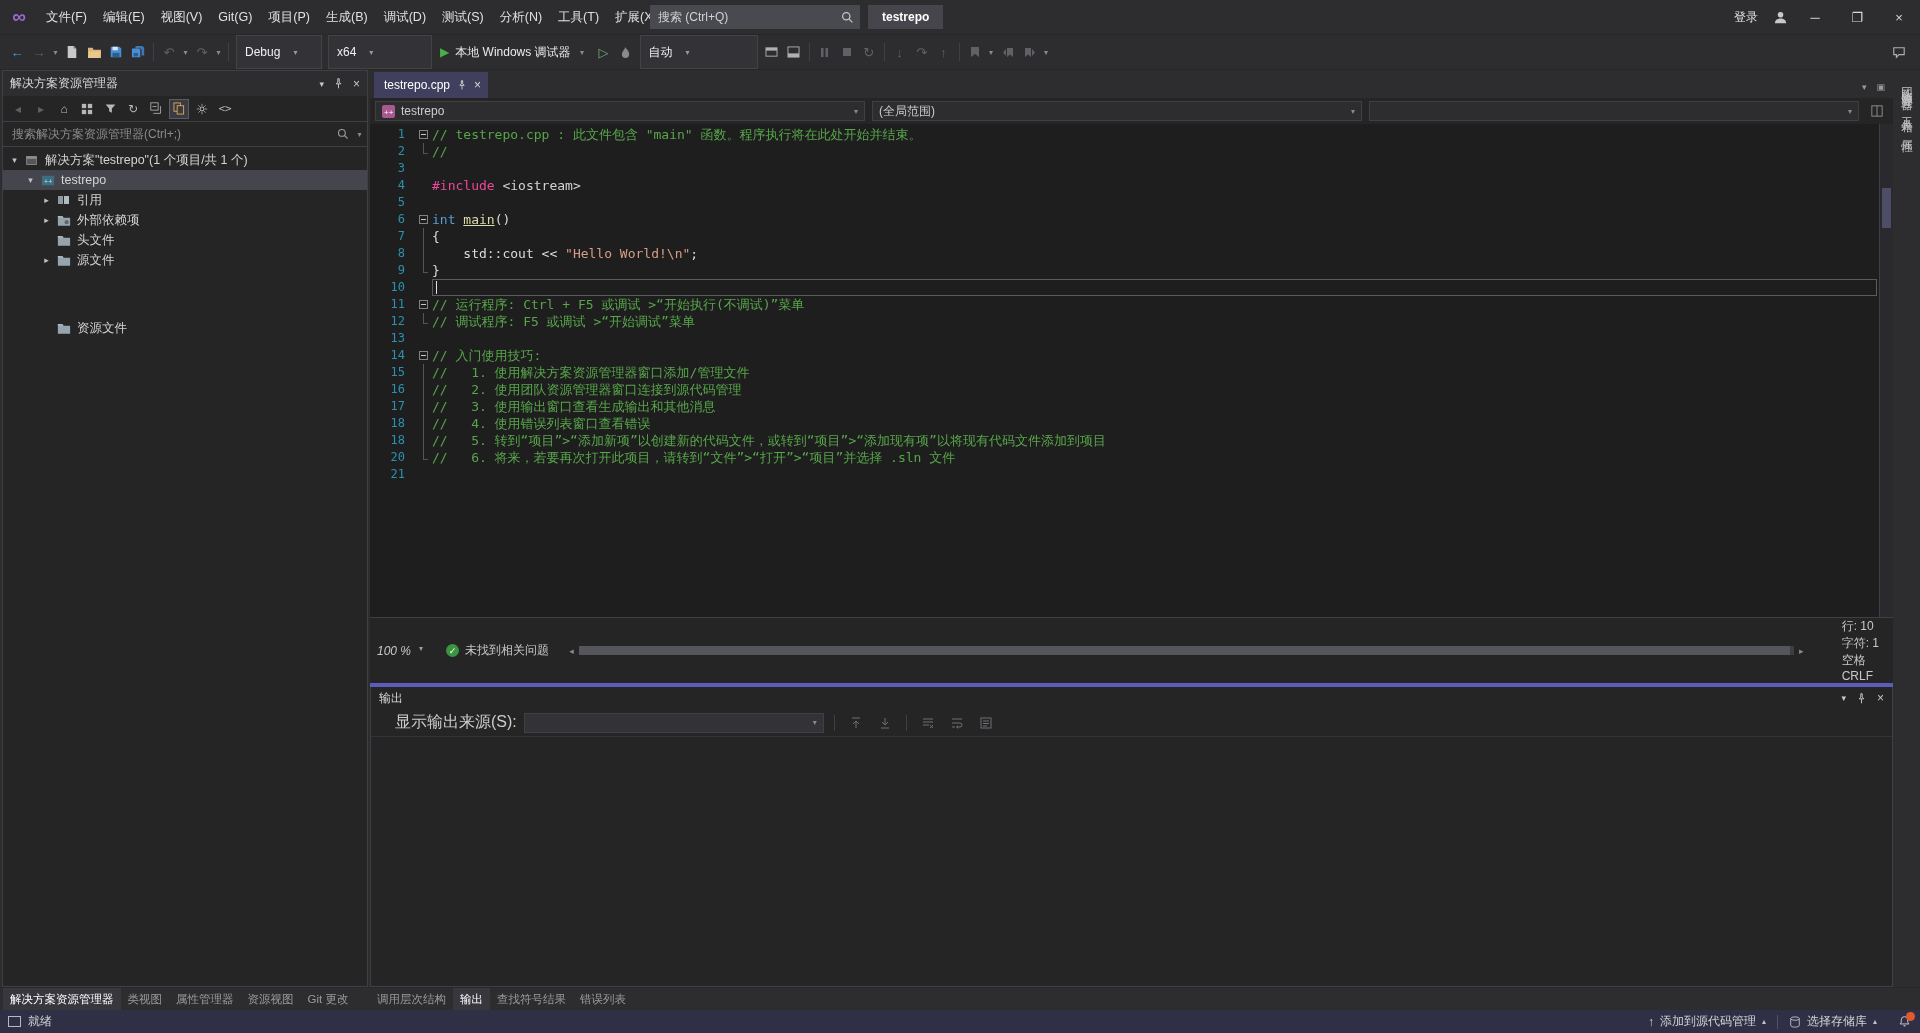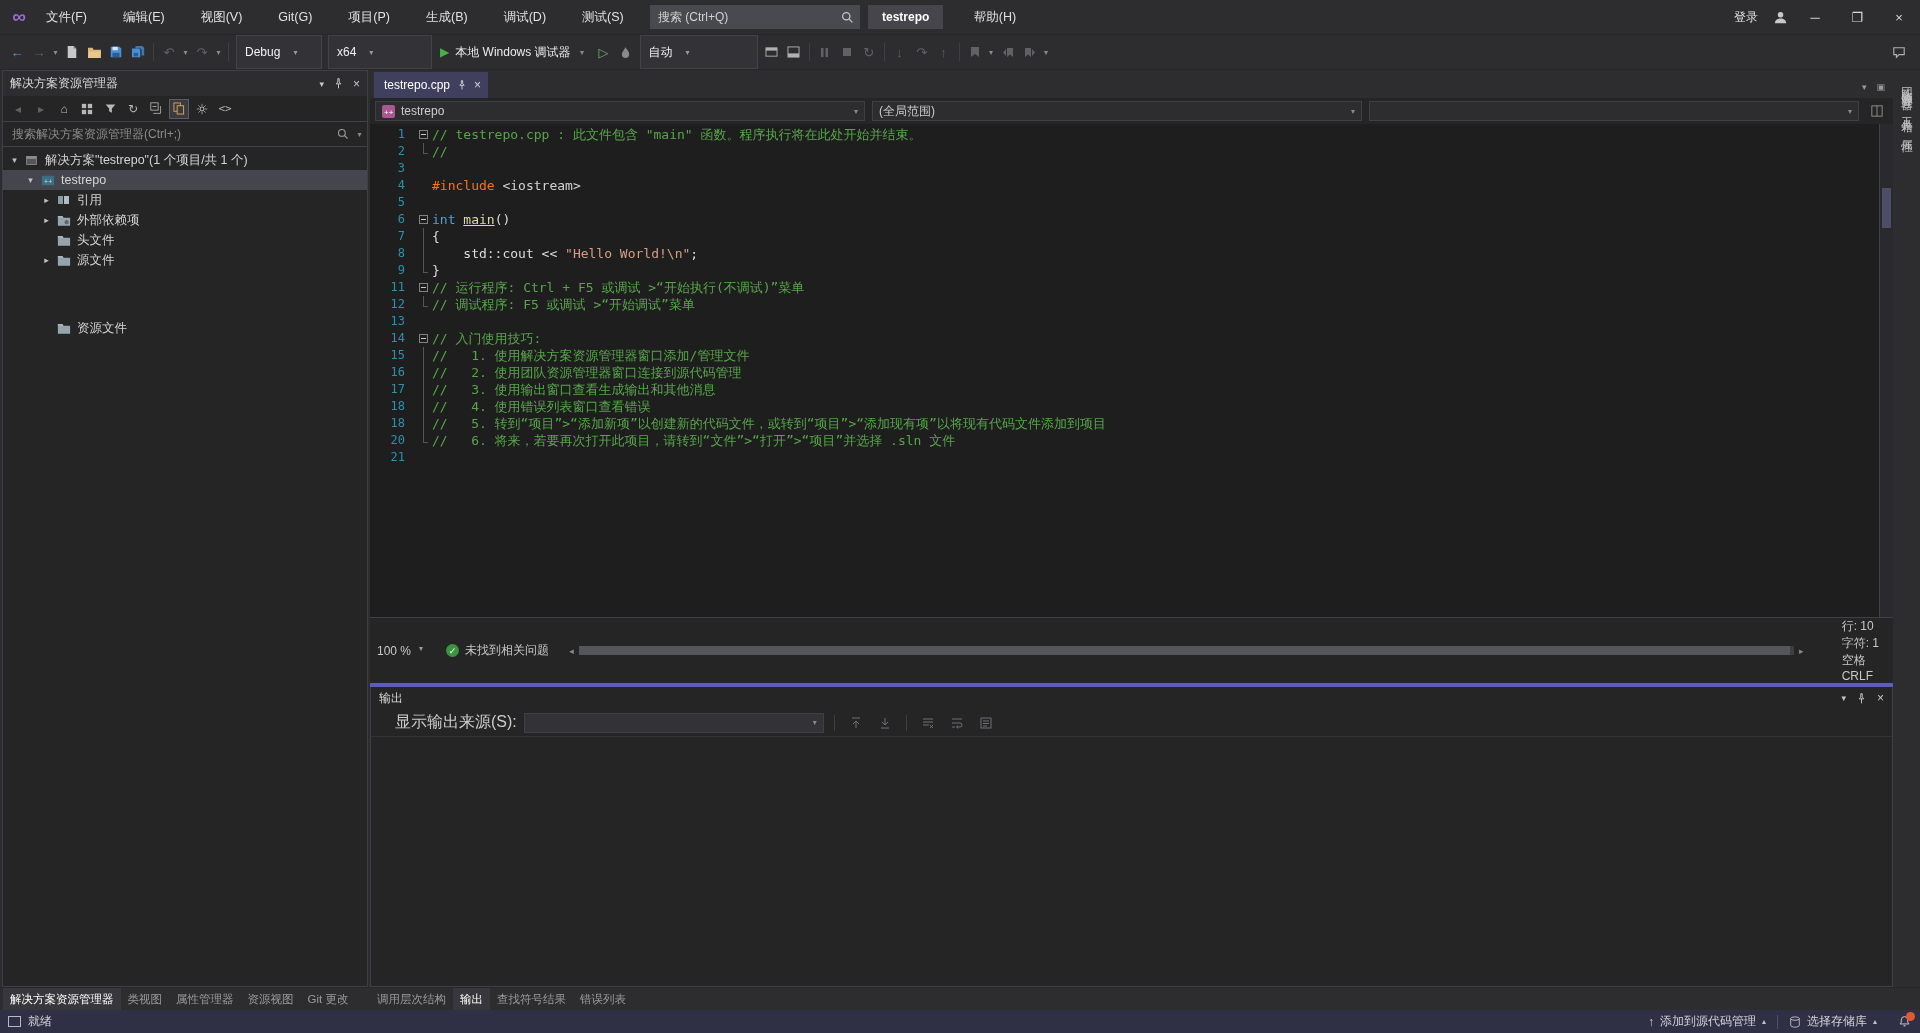--- a/index.html
+++ b/index.html
@@ -3,21 +3,21 @@
 <meta charset="utf-8">
 <style>
   *{margin:0;padding:0;box-sizing:border-box;}
   html,body{width:1920px;height:1033px;overflow:hidden;background:#2d2d30;
     font-family:"Liberation Sans","DejaVu Sans",sans-serif;color:#ccc;}
   #root{width:1920px;height:1033px;display:flex;flex-direction:column;font-size:12px;}
 
   
   .titlebar{flex:0 0 34px;display:flex;align-items:center;background:#2d2d30;position:relative;border-bottom:1px solid #27272a;}
   .vs-logo{width:38px;text-align:center;color:#9b6bd3;font-size:19px;font-weight:bold;line-height:34px;}
-  .menu-bar{display:flex;height:100%;align-items:center;gap:20px;}
+  .menu-bar{display:flex;height:100%;align-items:center;}
   .menu-item{padding:0 8px;line-height:33px;color:#e0e0e0;font-size:12.5px;white-space:nowrap;cursor:default;}
   .title-search{position:absolute;left:650px;top:5px;width:210px;height:24px;background:#494950;display:flex;align-items:center;}
   .title-search input{flex:1;min-width:0;background:transparent;border:none;outline:none;color:#e6e6e6;font-size:12px;padding:0 8px;font-family:inherit;}
   .title-search input::placeholder{color:#d2d2d2;opacity:1;}
   .mag-btn{width:26px;height:100%;display:flex;align-items:center;justify-content:center;}
   .solution-badge{position:absolute;left:868px;top:5px;height:24px;padding:0 14px;background:#45454b;color:#ffffff;font-weight:bold;font-size:12px;display:flex;align-items:center;}
   .title-right{margin-left:auto;display:flex;align-items:center;height:100%;}
   .signin{color:#e0e0e0;font-size:12px;padding:0 8px;}
   .person-wrap{width:28px;display:flex;justify-content:center;}
   .win-btn{width:42px;height:34px;display:flex;align-items:center;justify-content:center;color:#d8d8d8;font-size:13px;}
@@ -76,31 +76,31 @@
   .fold{flex:0 0 16px;position:relative;}
   .fold-box{position:absolute;left:3px;top:4px;width:9px;height:9px;border:1px solid #828282;background:#1e1e1e;}
   .fold-box::after{content:"";position:absolute;left:1px;right:1px;top:3px;height:1px;background:#c8c8c8;}
   .fold-line::before{content:"";position:absolute;left:7px;top:0;bottom:0;width:1px;background:#555555;}
   .fold-end::before{content:"";position:absolute;left:7px;top:0;height:10px;width:1px;background:#555555;}
   .fold-end::after{content:"";position:absolute;left:7px;top:10px;width:5px;height:1px;background:#555555;}
   .code-text{white-space:pre;color:#dcdcdc;}
   .tok-comment{color:#57a64a;}
   .tok-keyword{color:#569cd6;}
   .tok-function{color:#dcdcaa;text-decoration:underline;}
-  .tok-directive{color:#f97316;}
+  .tok-directive{color:#ec4899;}
   .tok-include{color:#d4d4d4;}
   .tok-string{color:#d69d85;}
   .tok-plain{color:#dcdcdc;}
   .code-line.current::after{content:"";position:absolute;left:62px;right:2px;top:0;bottom:0;border:1px solid #5a5a5a;pointer-events:none;}
   .caret{position:absolute;left:66px;top:2px;width:1px;height:13px;background:#e0e0e0;}
   .v-scroll{flex:0 0 14px;background:#2a2a2e;border-left:1px solid #3f3f46;position:relative;}
   .v-thumb{position:absolute;left:2px;right:2px;top:13%;height:8%;background:#4d4d66;}
 
   .ed-status{flex:0 0 22px;background:#252526;display:flex;align-items:center;border-top:1px solid #3f3f46;font-size:12px;color:#c8c8c8;}
-  .zoom-combo{display:flex;align-items:flex-start;padding:0 7px;gap:8px;min-width:64px;}
+  .zoom-combo{display:flex;align-items:flex-start;padding:0 7px;gap:8px;min-width:64px;font-style:italic;}
   .zoom-combo .chev{font-size:8px;color:#9a9a9a;}
   .health{display:flex;align-items:center;gap:6px;padding:0 12px;white-space:nowrap;}
   .check-circle{width:13px;height:13px;border-radius:50%;background:#3a9440;color:#fff;font-size:9px;display:flex;align-items:center;justify-content:center;}
   .h-scroll{flex:1;height:100%;display:flex;align-items:center;margin:0 3px;min-width:0;}
   .h-arrow{width:15px;text-align:center;color:#8a8a8a;font-size:9px;}
   .h-track{flex:1;height:9px;background:#3e3e42;position:relative;}
   .h-thumb{position:absolute;left:0;right:4px;top:0;bottom:0;background:#55555c;}
   .cursor-stats{display:flex;padding-right:14px;white-space:nowrap;flex-direction:column;}
   .cursor-stats span{display:inline-block;margin-left:30px;}
 
@@ -532,20 +532,26 @@
             <div class="code-line">
               <div class="gutter">8</div>
               <div class="fold fold-line"></div>
               <div class="code-text"><span class="tok-plain">    std::cout &lt;&lt; </span><span class="tok-string">"Hello World!\n"</span><span class="tok-plain">;</span></div>
             </div>
             <div class="code-line">
               <div class="gutter">9</div>
               <div class="fold fold-end"></div>
               <div class="code-text"><span class="tok-plain">}</span></div>
             </div>
+            <div class="code-line current">
+              <div class="gutter">10</div>
+              <div class="fold"></div>
+              <div class="code-text"></div>
+              <div class="caret"></div>
+            </div>
             <div class="code-line">
               <div class="gutter">11</div>
               <div class="fold">
                 <div class="fold-box"></div>
               </div>
               <div class="code-text"><span class="tok-comment">// 运行程序: Ctrl + F5 或调试 &gt;“开始执行(不调试)”菜单</span></div>
             </div>
             <div class="code-line">
               <div class="gutter">12</div>
               <div class="fold fold-end"></div>

